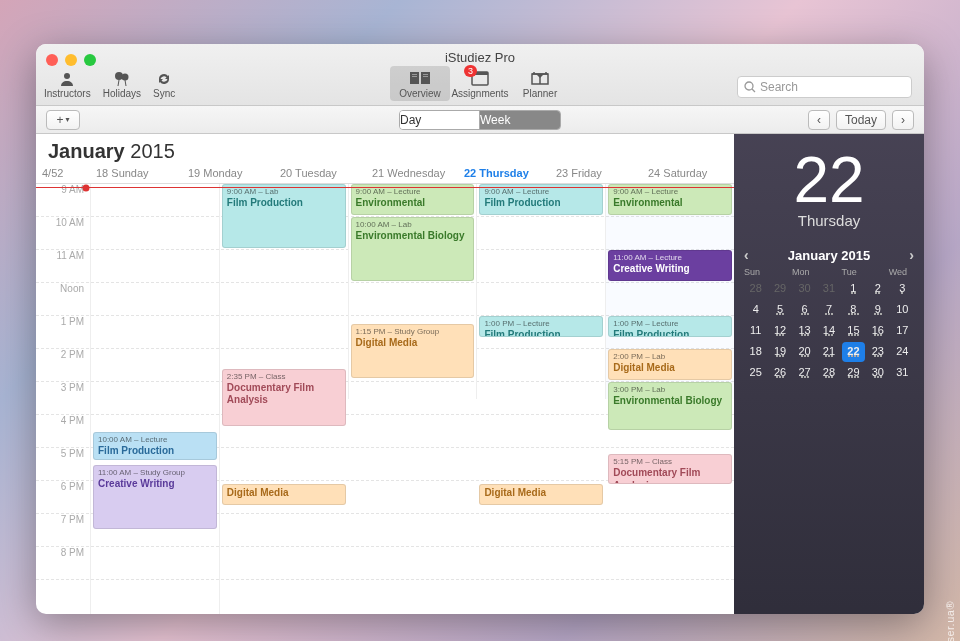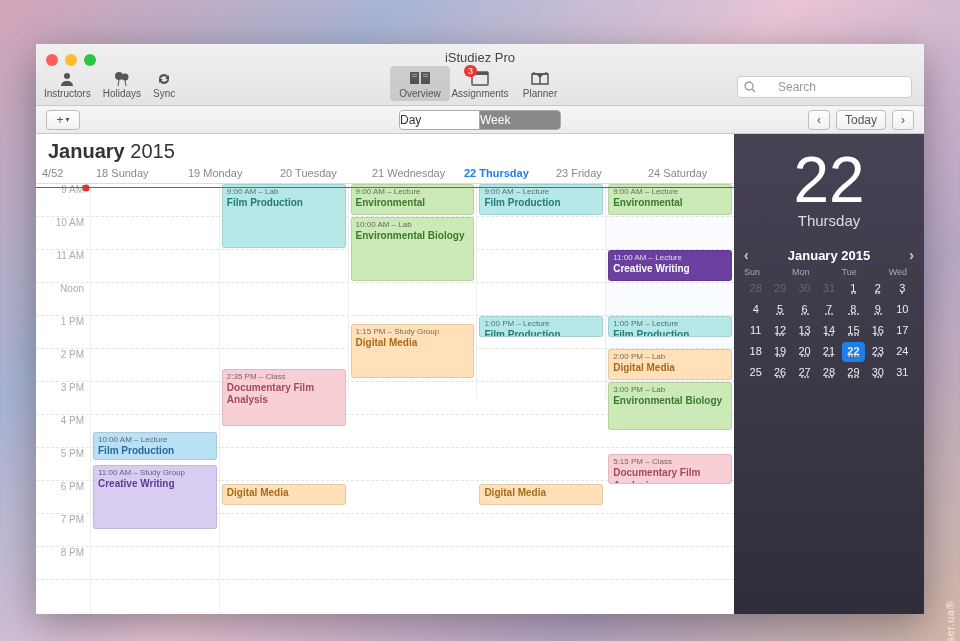--- a/index.html
+++ b/index.html
@@ -1,32 +1,32 @@
 <!DOCTYPE html>
 <html><head>
 <meta charset="utf-8">
 <style>
   * { box-sizing: border-box; margin: 0; padding: 0; font-family: -apple-system, "Helvetica Neue", Arial, sans-serif; }
   body { width: 960px; height: 641px; overflow: hidden; background: linear-gradient(135deg, #d4a5b8 0%, #a8b5d4 25%, #e8c4d4 50%, #b8a8c8 75%, #d4b8a8 100%); position: relative; }
-  .window { position: absolute; left: 36px; top: 44px; width: 888px; height: 570px; background: #fff; border-radius: 1px; box-shadow: 0 10px 40px rgba(0,0,0,0.35); overflow: hidden; display: flex; flex-direction: column; }
+  .window { position: absolute; left: 36px; top: 44px; width: 888px; height: 570px; background: #fff; border-radius: 10px; box-shadow: 0 10px 40px rgba(0,0,0,0.35); overflow: hidden; display: flex; flex-direction: column; }
 
   .titlebar { height: 62px; background: linear-gradient(#f0f0f0,#e4e4e4); border-bottom: 1px solid #c8c8c8; position: relative; }
   .traffic { position: absolute; left: 10px; top: 10px; display: flex; gap: 7px; }
   .tl { width: 12px; height: 12px; border-radius: 50%; }
   .tl.r { background: #ff5f57; } .tl.y { background: #ffbd2e; } .tl.g { background: #28c940; }
   .wintitle { text-align: center; font-size: 13px; color: #444; padding-top: 6px; }
   .tb-left { position: absolute; left: 8px; top: 26px; display: flex; gap: 12px; }
   .tb-item { display: flex; flex-direction: column; align-items: center; font-size: 10px; color: #555; cursor: default; }
   .tb-item .ic { width: 22px; height: 18px; display:flex; align-items:center; justify-content:center; color:#555; }
   .tb-center { position: absolute; left: 50%; top: 22px; transform: translateX(-50%); display: flex; gap: 0; }
   .tb-cbtn { width: 60px; display:flex; flex-direction:column; align-items:center; font-size:10px; color:#555; padding:2px 0; border-radius:4px; }
   .tb-cbtn.sel { background: rgba(0,0,0,0.12); }
   .tb-cbtn .ic { height: 20px; display:flex; align-items:center; justify-content:center; position:relative; }
   .badge { position:absolute; top:-3px; right:12px; background:#e33; color:#fff; border-radius:8px; font-size:9px; padding:0 4px; line-height:12px; }
-  .search { position: absolute; right: 12px; top: 32px; width: 175px; height: 22px; background: #fff; border: 1px solid #ccc; border-radius: 4px; display:flex; align-items:center; padding:0 6px; color:#999; font-size:12px; gap:22px; }
+  .search { position: absolute; right: 12px; top: 32px; width: 175px; height: 22px; background: #fff; border: 1px solid #ccc; border-radius: 4px; display:flex; align-items:center; padding:0 6px; color:#999; font-size:12px; gap:4px; }
 
   .toolbar2 { height: 28px; background: linear-gradient(#f6f6f6,#ececec); border-bottom:1px solid #c8c8c8; display:flex; align-items:center; padding:0 10px; position:relative; }
   .addbtn { width:34px; height:20px; border:1px solid #bbb; border-radius:4px; background:linear-gradient(#fff,#f2f2f2); display:flex; align-items:center; justify-content:center; font-size:12px; color:#555; gap:2px; }
   .seg { position:absolute; left:50%; transform:translateX(-50%); display:flex; border:1px solid #aaa; border-radius:4px; overflow:hidden; height:20px; }
   .seg div { width:80px; font-size:12px; line-height:18px; background:#fff; color:#333; }
   .seg div.act { background:#888; color:#fff; }
   .seg div:first-child { border-right:1px solid #aaa; }
   .navbtns { position:absolute; right:10px; display:flex; gap:6px; align-items:center; }
   .nbtn { height:20px; border:1px solid #bbb; border-radius:4px; background:linear-gradient(#fff,#f2f2f2); padding:0 8px; font-size:12px; display:flex; align-items:center; color:#555; }
 

